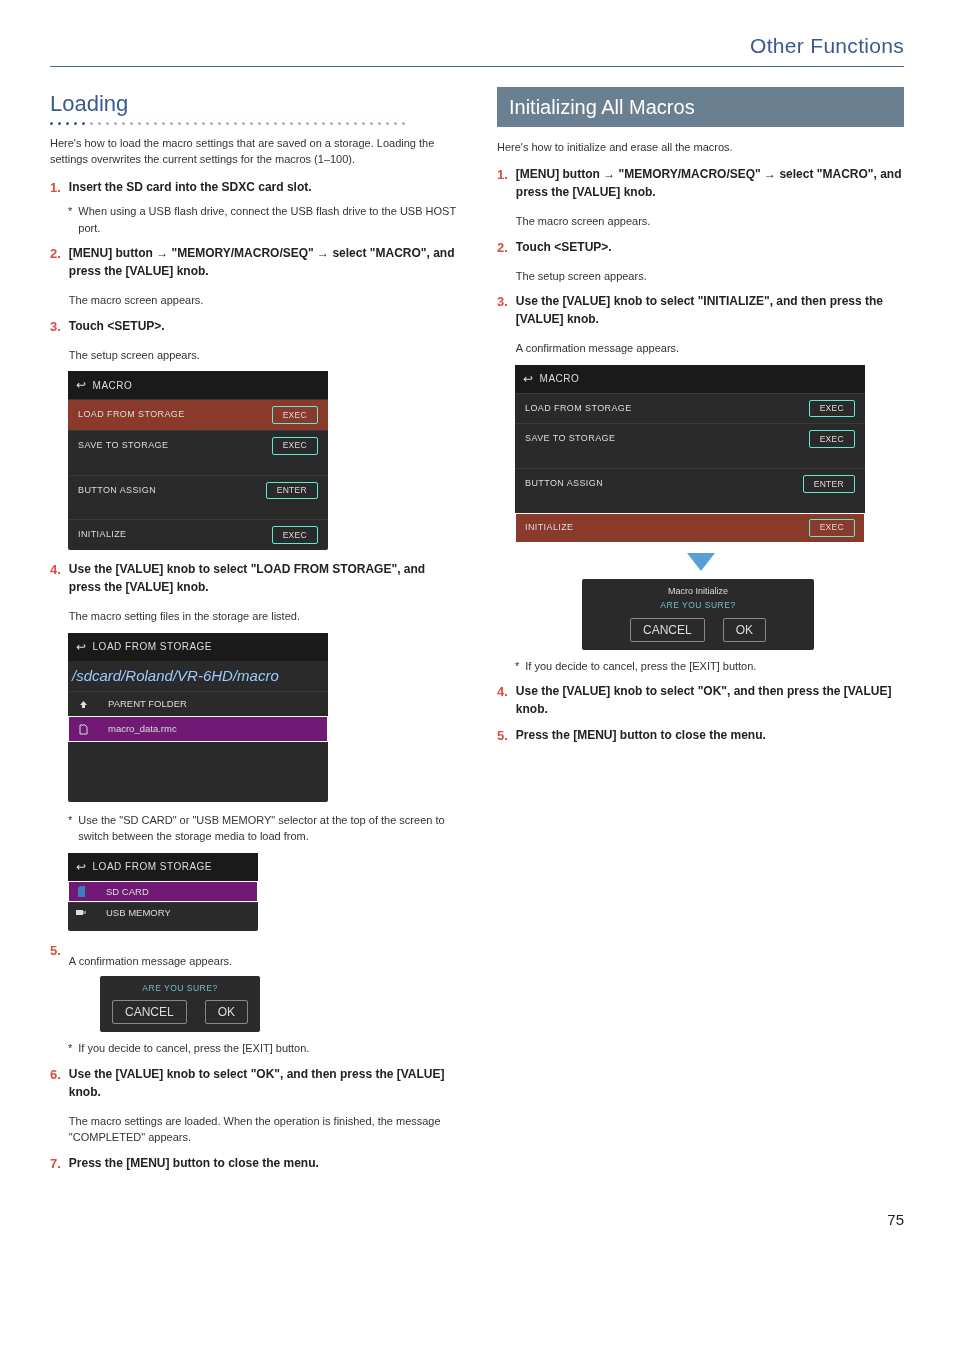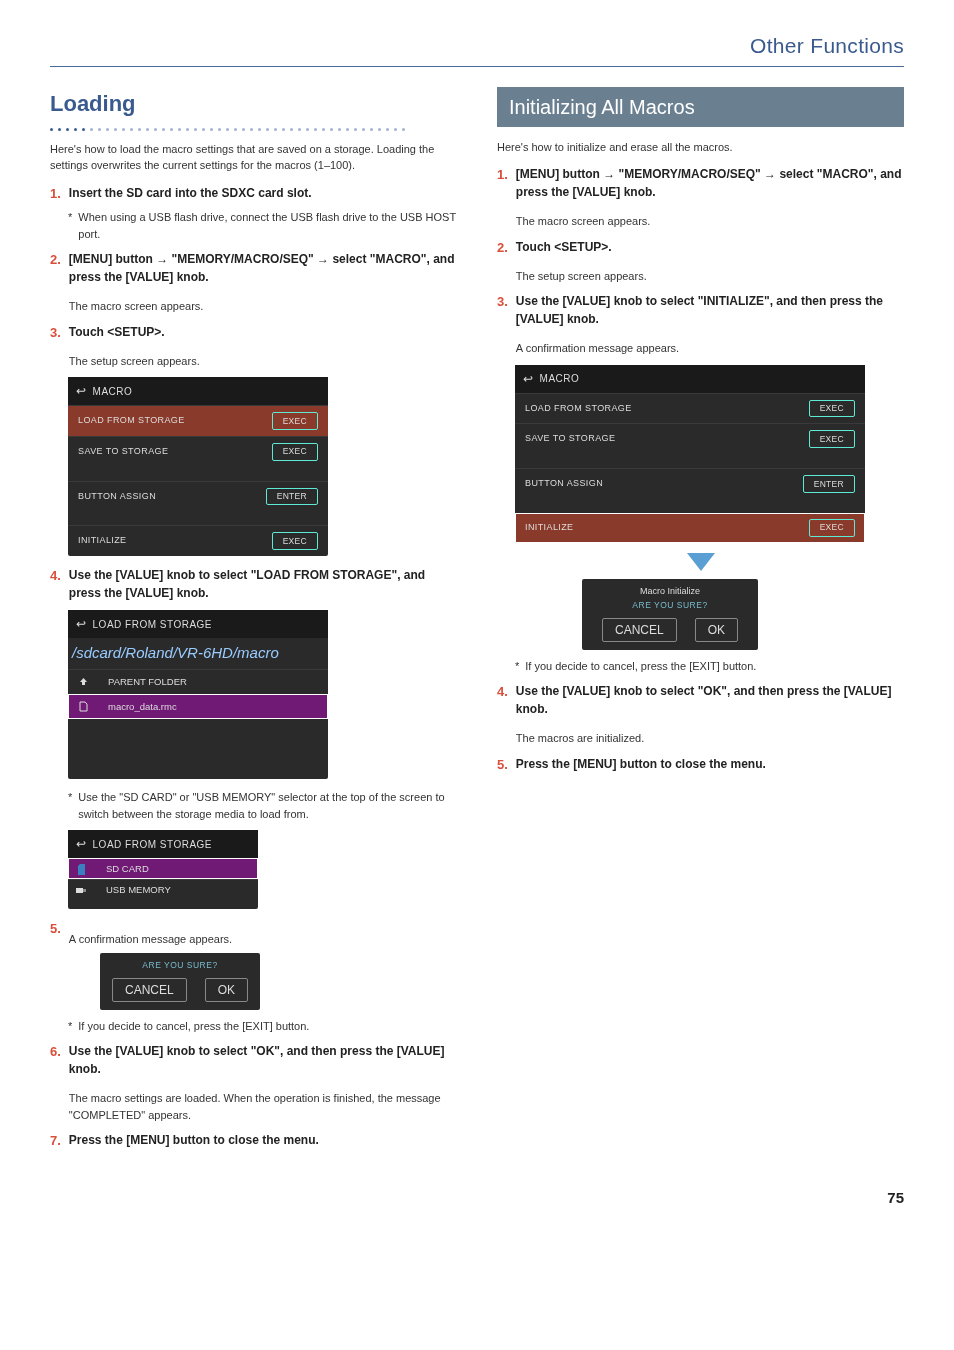--- a/index.html
+++ b/index.html
@@ -1,21 +1,21 @@
 <!DOCTYPE html>
 <html><head>
 <meta charset="utf-8">
 <style>
 * { margin:0; padding:0; box-sizing:border-box; }
 body { font-family: "Helvetica Neue", Arial, sans-serif; background:#fff; color:#222; width:954px; margin:0 auto; padding:30px 50px 40px 50px; font-size:12px; line-height:1.5; }
 .header-bar { border-bottom:1.5px solid #4a6a99; padding-bottom:4px; margin-bottom:20px; }
 .header-title { text-align:right; color:#3a5a8f; font-size:21px; font-weight:400; letter-spacing:0.3px; }
 .cols { display:flex; gap:40px; }
 .col { flex:1; min-width:0; }
-.h2-loading { color:#3a5a8f; font-size:22px; font-weight:700; margin-bottom:8px; }
+.h2-loading { color:#3a5a8f; font-size:22px; font-weight:400; margin-bottom:2px; }
 .dots { display:flex; gap:5px; margin-bottom:10px; }
 .dots span { width:3px; height:3px; background:#a0b4d0; border-radius:50%; }
 .dots span.strong { background:#3a5a8f; }
 .h2-box { background:#6a7f8f; color:#fff; font-size:20px; font-weight:400; padding:5px 12px; margin-bottom:12px; }
 p.body { font-size:11px; color:#333; margin-bottom:10px; }
 .step { display:flex; gap:8px; margin-bottom:6px; margin-top:8px; }
 .step-num { color:#d94f3a; font-weight:700; font-size:13px; flex:0 0 auto; }
 .step-body { flex:1; }
 .step-body .main { font-weight:600; font-size:12px; color:#222; }
 .step-body .sub { font-size:11px; color:#333; margin-top:12px; }
@@ -34,23 +34,23 @@
 .ui-item { display:flex; align-items:center; gap:19px; padding:5px 10px; border-top:1px solid #3a3a3a; }
 .ui-item.sel { background:#701a75; outline:1px solid #fff; outline-offset:-1px; }
 .ui-item .ico { width:11px; height:11px; display:inline-flex; align-items:center; justify-content:center; }
 .ui-blank { height:60px; }
 .ui-mini { width:190px; margin-left:18px; }
 .confirm { background:#2a2a2a; border-radius:2px; width:160px; margin:6px 0 8px 50px; text-align:center; padding:6px 0 8px 0; }
 .confirm .ttl { color:#7bc; font-size:8.5px; letter-spacing:0.5px; margin-bottom:6px; }
 .confirm .ttl2 { color:#ddd; font-size:9px; margin-bottom:1px; }
 .confirm .btns { display:flex; justify-content:center; gap:18px; margin-top:4px; }
 .confirm .btns span { border:1px solid #888; border-radius:2px; padding:2px 12px; font-size:12px; color:#ddd; }
-.confirm.wide2 { width:176px; margin-left:85px; }
+.confirm.wide2 { width:232px; margin-left:85px; }
 .arrow-dn { width:0; height:0; border-left:14px solid transparent; border-right:14px solid transparent; border-top:18px solid #5a9fd4; margin:6px auto 8px auto; }
-.page-num { text-align:right; font-weight:700; font-size:15px; margin-top:30px; }
+.page-num { text-align:right; font-weight:400; font-size:15px; margin-top:30px; }
 </style>
 </head>
 <body>
 
 <div class="header-bar">
   <div class="header-title">Other Functions</div>
 </div>
 
 <div class="cols">
 
@@ -154,20 +154,21 @@
       <div class="ui-row">
         <span>INITIALIZE</span>
         <span class="btn">EXEC</span>
       </div>
     </div>
 
     <div class="step">
       <div class="step-num">4.</div>
       <div class="step-body">
         <div class="main">Use the [VALUE] knob to select "LOAD FROM STORAGE", and press the [VALUE] knob.</div>
+        <div class="sub">The macro setting files in the storage are listed.</div>
       </div>
     </div>
 
     <div class="ui-panel">
       <div class="hdr">
         <span class="back">↩</span>
         <span>LOAD FROM STORAGE</span>
       </div>
       <div class="path">/sdcard/Roland/VR-6HD/macro</div>
       <div class="ui-item">
@@ -321,21 +322,20 @@
 
     <div class="note">
       <span class="ast">*</span>
       <span>If you decide to cancel, press the [EXIT] button.</span>
     </div>
 
     <div class="step">
       <div class="step-num">4.</div>
       <div class="step-body">
         <div class="main">Use the [VALUE] knob to select "OK", and then press the [VALUE] knob.</div>
-        <div class="sub">The macros are initialized.</div>
       </div>
     </div>
 
     <div class="step">
       <div class="step-num">5.</div>
       <div class="step-body">
         <div class="main">Press the [MENU] button to close the menu.</div>
       </div>
     </div>
 

